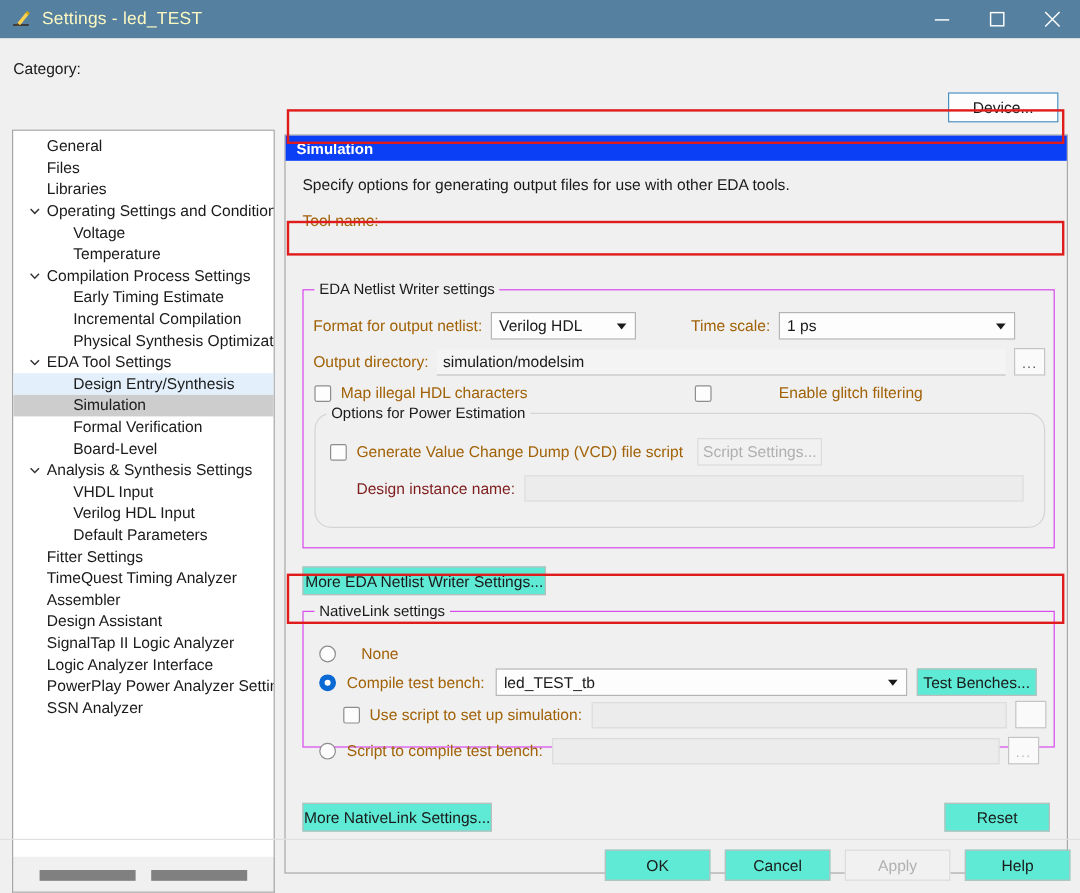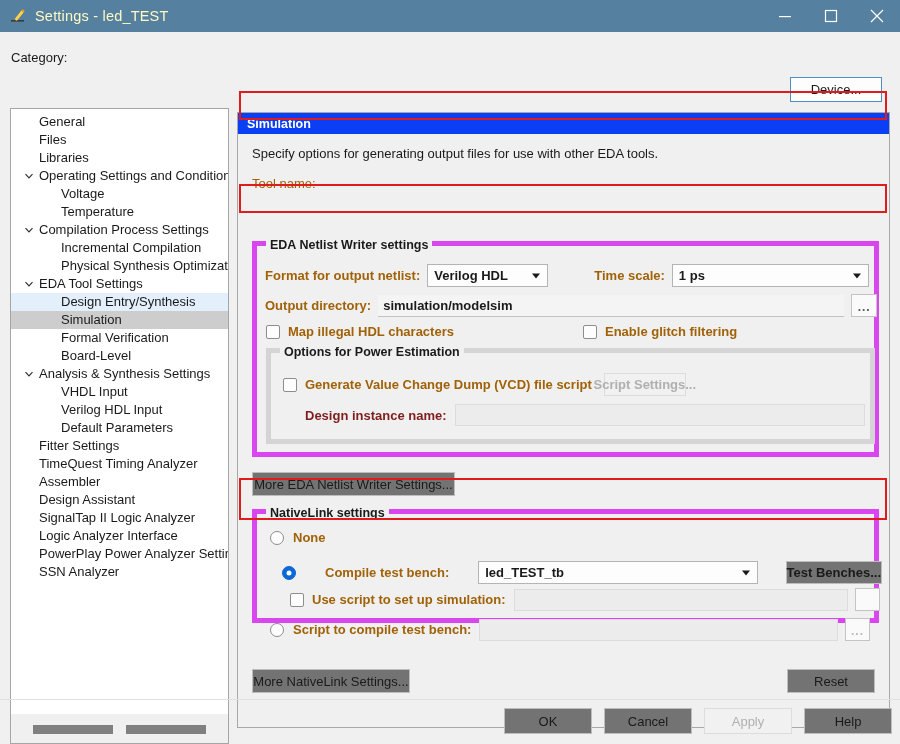--- a/index.html
+++ b/index.html
@@ -246,48 +246,47 @@
     content: "";
     position: absolute;
     left: 50%; top: 50%;
     transform: translate(-50%,-50%);
     width: 5px; height: 5px;
     border-radius: 50%;
     background: #ffffff;
   }
 
   .btn {
-    background: #737373;
+    background: #5eead4;
     border: 1px solid #bdbdbd;
     box-sizing: border-box;
     display: flex; align-items: center; justify-content: center;
     font-size: 13px;
     color: #1a1a1a;
     height: 25px;
     cursor: default;
     white-space: nowrap;
   }
   .btn.disabled { color: #b0b0b0; background: #f1f1f1; border-color: #dcdcdc; }
 
   
   .group {
     position: absolute;
-    border: 5px solid #d946ef;
-    box-sizing: border-box;
-    font-weight: bold;
+    border: 1px solid #d946ef;
+    box-sizing: border-box;
   }
   .group > .gtitle {
     position: absolute;
     top: -8px; left: 9px;
     background: #f0f0f0;
     padding: 0 4px;
     font-size: 12.5px;
     color: #1a1a1a;
   }
-  .group.inner { border-color: #d4d4d4; }
+  .group.inner { border-color: #d4d4d4; border-radius: 14px; }
 
   
   .redbox {
     position: absolute;
     border: 2px solid #e01b1b;
     box-sizing: border-box;
     pointer-events: none;
     z-index: 50;
   }
 
@@ -359,20 +358,21 @@
                 <path d="M1.5 3.2 L5 6.8 L8.5 3.2" fill="none" stroke="#333" stroke-width="1.2"></path>
               </svg>
             </span><span class="tlabel">Operating Settings and Conditions</span></div>
           <div class="tree-item lvl1"><span class="tlabel">Voltage</span></div>
           <div class="tree-item lvl1"><span class="tlabel">Temperature</span></div>
           <div class="tree-item lvl0 parent"><span class="chev">
               <svg width="10" height="10" viewBox="0 0 10 10">
                 <path d="M1.5 3.2 L5 6.8 L8.5 3.2" fill="none" stroke="#333" stroke-width="1.2"></path>
               </svg>
             </span><span class="tlabel">Compilation Process Settings</span></div>
+          <div class="tree-item lvl1"><span class="tlabel">Early Timing Estimate</span></div>
           <div class="tree-item lvl1"><span class="tlabel">Incremental Compilation</span></div>
           <div class="tree-item lvl1"><span class="tlabel">Physical Synthesis Optimization</span></div>
           <div class="tree-item lvl0 parent"><span class="chev">
               <svg width="10" height="10" viewBox="0 0 10 10">
                 <path d="M1.5 3.2 L5 6.8 L8.5 3.2" fill="none" stroke="#333" stroke-width="1.2"></path>
               </svg>
             </span><span class="tlabel">EDA Tool Settings</span></div>
           <div class="tree-item lvl1 hover"><span class="tlabel">Design Entry/Synthesis</span></div>
           <div class="tree-item lvl1 selected"><span class="tlabel">Simulation</span></div>
           <div class="tree-item lvl1"><span class="tlabel">Formal Verification</span></div>
@@ -431,52 +431,52 @@
           <div class="textfield" style="margin-left:7px; width:474px;">
             <span>simulation/modelsim</span>
           </div>
           <div class="browse" style="margin-left:7px;">...</div>
         </div>
 
         <div class="row" style="left:9px; top:78px;">
           <div class="checkbox"></div>
           <div class="lbl" style="margin-left:8px;">Map illegal HDL characters</div>
         </div>
-        <div class="row" style="left:326px; top:78px;">
+        <div class="row" style="left:326px; top:78px;gap:48px;">
           <div class="checkbox"></div>
           <div class="lbl" style="margin-left:8px;">Enable glitch filtering</div>
         </div>
 
         <div class="group inner" style="left:9px; top:102px; width:609px; height:96px;">
           <div class="gtitle">Options for Power Estimation</div>
           <div class="row" style="left:12px; top:20px;">
             <div class="checkbox"></div>
             <div class="lbl" style="margin-left:8px;">Generate Value Change Dump (VCD) file script</div>
-            <div class="btn disabled" style="margin-left:12px; width:82px; height:23px;text-align:right;">Script Settings...</div>
+            <div class="btn disabled" style="margin-left:12px; width:104px; height:23px;text-align:right;">Script Settings...</div>
           </div>
           <div class="row" style="left:34px; top:51px; width:560px;">
             <div class="lbl dim">Design instance name:</div>
             <div class="textfield disabled" style="margin-left:8px; width:416px;">
               <span></span>
             </div>
           </div>
         </div>
       </div>
 
       <div class="btn" style="position:absolute; left:14px; top:359px; width:203px; height:24px;">More EDA Netlist Writer Settings...</div>
 
       <div class="group" style="left:14px; top:396px; width:627px; height:114px;">
         <div class="gtitle">NativeLink settings</div>
 
-        <div class="row" style="left:13px; top:16px;">
+        <div class="row" style="left:13px; top:27px;gap:12px;">
           <div class="radio"></div>
           <div class="lbl" style="margin-left:9px;">None</div>
         </div>
 
-        <div class="row" style="left:25px; top:47px; width:600px;gap:20px;">
+        <div class="row" style="left:13px; top:47px; width:600px;">
           <div class="radio checked"></div>
           <div class="lbl" style="margin-left:9px;">Compile test bench:</div>
           <div class="combo" style="margin-left:9px; width:343px;">
             <span>led_TEST_tb</span>
             <span class="arrow"></span>
           </div>
           <div class="btn" style="margin-left:8px; width:100px; height:23px;">Test Benches...</div>
         </div>
 
         <div class="row" style="left:33px; top:74px; width:590px;">

